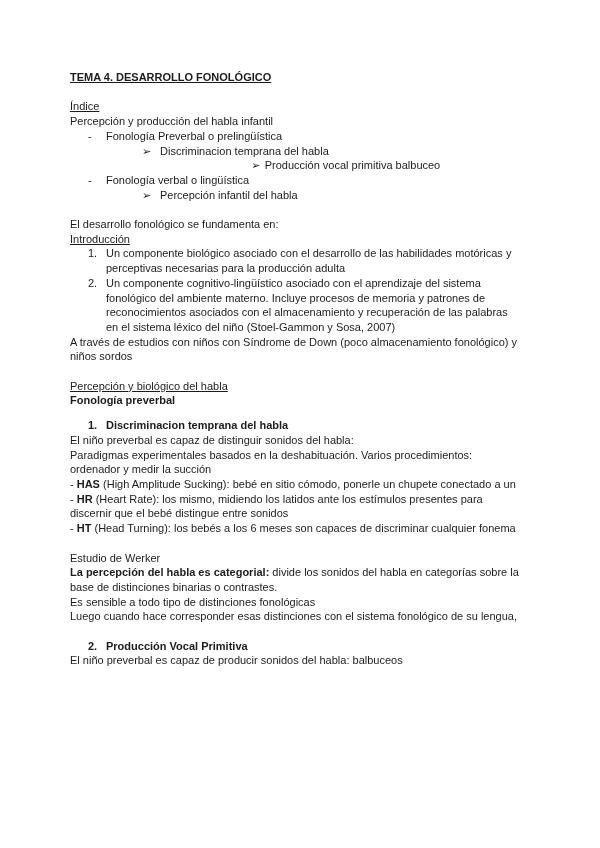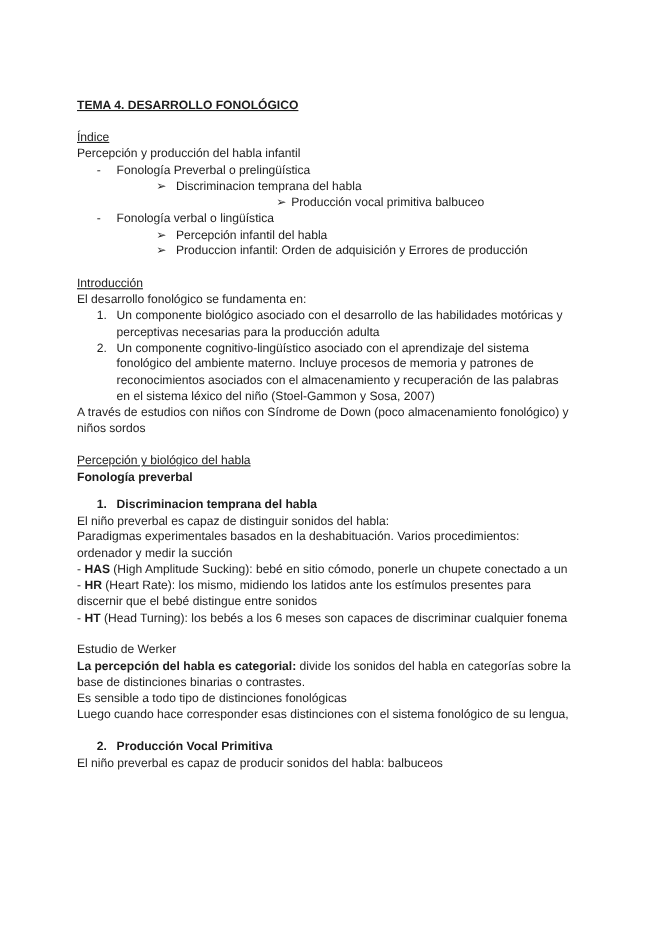--- a/index.html
+++ b/index.html
@@ -14,21 +14,21 @@
     background: #ffffff;
     overflow: hidden;
     font-family: "Liberation Sans", "DejaVu Sans", sans-serif;
     font-size: 11px;
     line-height: 14.7px;
     color: #1c1c1c;
   }
   .content {
     position: absolute;
     left: 70px;
-    top: 89px;
+    top: 70px;
     width: 475px;
   }
   .line {
     min-height: 14.7px;
     white-space: nowrap;
   }
   .marker {
     display: inline-block;
     width: 18px;
   }
@@ -42,24 +42,23 @@
   <div class="content">
       <div class="line"><span class="b u">TEMA 4. DESARROLLO FONOLÓGICO</span></div>
       <div class="line">&nbsp;</div>
       <div class="line"><span class="u">Índice</span></div>
       <div class="line"><span>Percepción y producción del habla infantil</span></div>
       <div class="line" style="padding-left: 18px;"><span class="marker">-</span><span>Fonología Preverbal o prelingüística</span></div>
       <div class="line" style="padding-left: 72px;"><span class="marker">➢</span><span>Discriminacion temprana del habla</span></div>
       <div class="line" style="padding-left: 72px; text-align: center;"><span class="marker">➢</span><span>Producción vocal primitiva balbuceo</span></div>
       <div class="line" style="padding-left: 18px;"><span class="marker">-</span><span>Fonología verbal o lingüística</span></div>
       <div class="line" style="padding-left: 72px;"><span class="marker">➢</span><span>Percepción infantil del habla</span></div>
-      <div class="line" style="padding-left: 72px;"><span class="marker">➢</span><span>Produccion infantil: Orden de adquisición y Errores de producción</span></div>
       <div class="line">&nbsp;</div>
+      <div class="line"><span>El desarrollo fonológico se fundamenta en:</span></div>
       <div class="line"><span class="u">Introducción</span></div>
-      <div class="line"><span>El desarrollo fonológico se fundamenta en:</span></div>
       <div class="line" style="padding-left: 18px;"><span class="marker">1.</span><span>Un componente biológico asociado con el desarrollo de las habilidades motóricas y</span></div>
       <div class="line" style="padding-left: 36px;"><span>perceptivas necesarias para la producción adulta</span></div>
       <div class="line" style="padding-left: 18px;"><span class="marker">2.</span><span>Un componente cognitivo-lingüístico asociado con el aprendizaje del sistema</span></div>
       <div class="line" style="padding-left: 36px;"><span>fonológico del ambiente materno. Incluye procesos de memoria y patrones de</span></div>
       <div class="line" style="padding-left: 36px;"><span>reconocimientos asociados con el almacenamiento y recuperación de las palabras</span></div>
       <div class="line" style="padding-left: 36px;"><span>en el sistema léxico del niño (Stoel-Gammon y Sosa, 2007)</span></div>
       <div class="line"><span>A través de estudios con niños con Síndrome de Down (poco almacenamiento fonológico) y</span></div>
       <div class="line"><span>niños sordos</span></div>
       <div class="line">&nbsp;</div>
       <div class="line"><span class="u">Percepción y biológico del habla</span></div>

